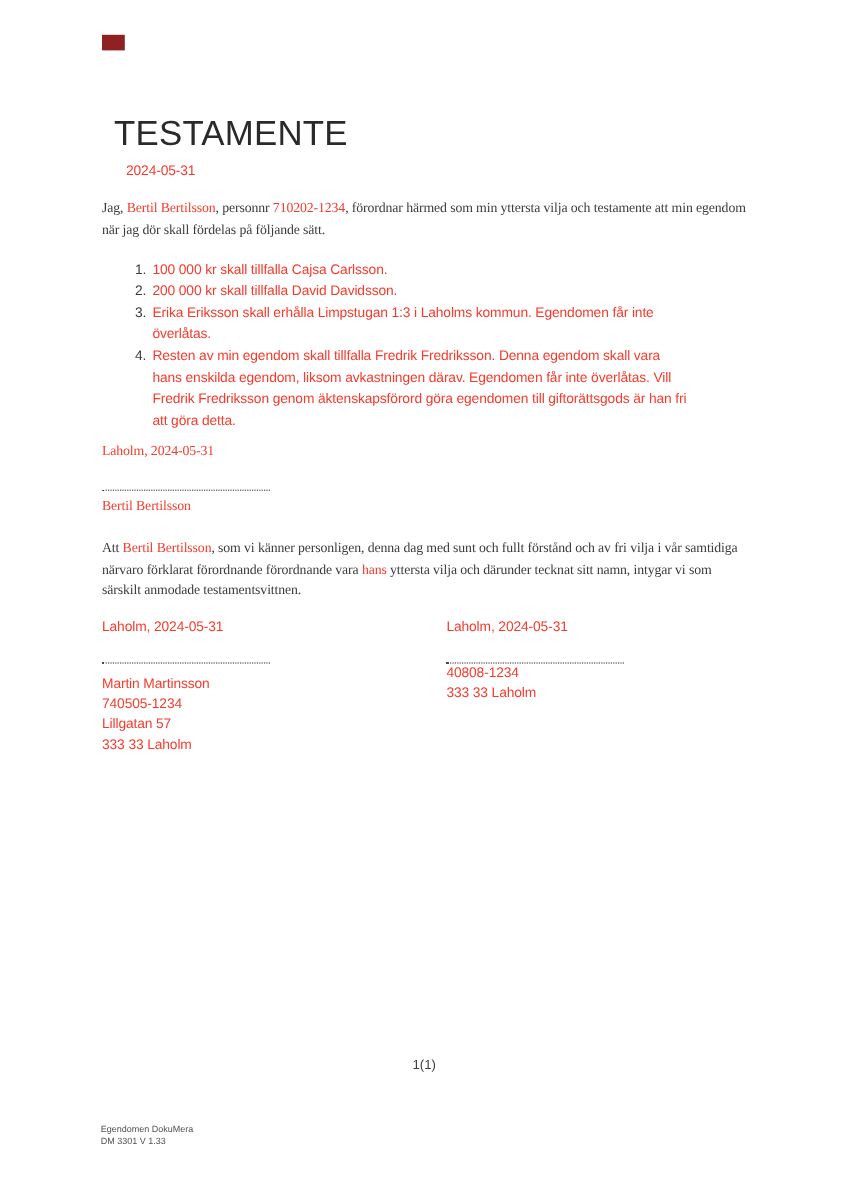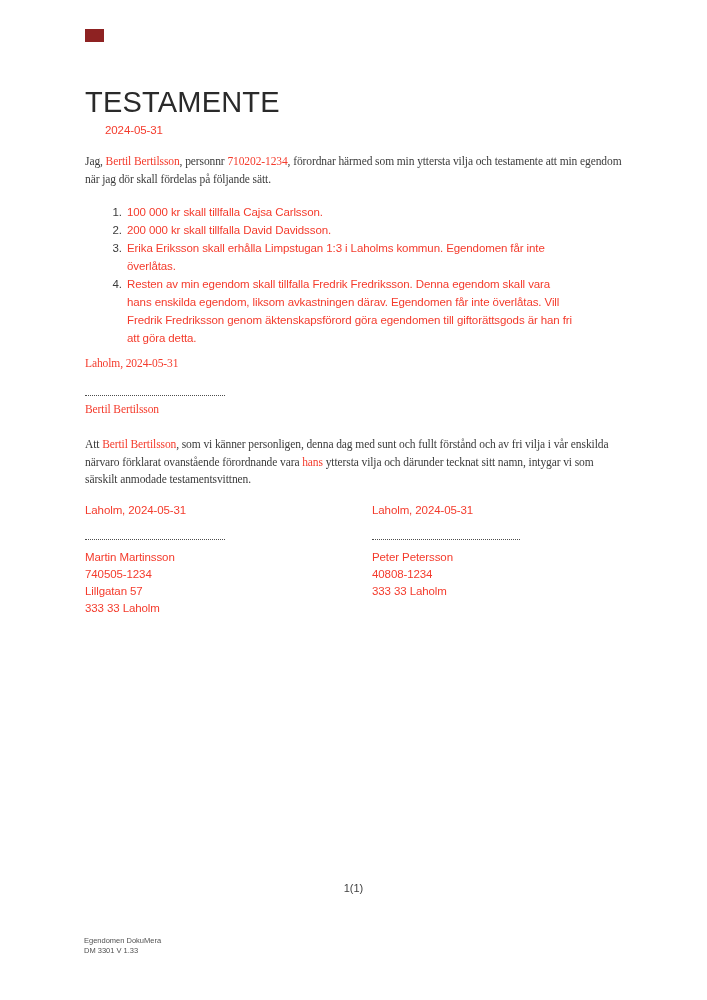--- a/index.html
+++ b/index.html
@@ -32,21 +32,21 @@
     position:absolute;
     left:85px;
     top:0;
     width:538px;
     padding-top:88px;
     font-size:11.5px;
     line-height:17.5px;
     letter-spacing:-0.1px;
   }
   .doc-title{
-    margin:0;
+    margin:10px;
     font-size:29px;
     line-height:28px;
     font-weight:300;
     color:var(--title-ink);
     letter-spacing:0.2px;
   }
   .doc-date{margin-top:7px;line-height:14px;color:var(--red);margin-left:20px;}
   p{margin:0;font-family:Liberation Serif, serif;}
   .red{color:var(--red);}
   .p-intro{margin-top:16px;}
@@ -126,37 +126,36 @@
       <li>Erika Eriksson skall erhålla Limpstugan 1:3 i Laholms kommun. Egendomen får inte överlåtas.</li>
       <li>Resten av min egendom skall tillfalla Fredrik Fredriksson. Denna egendom skall vara hans enskilda egendom, liksom avkastningen därav. Egendomen får inte överlåtas. Vill Fredrik Fredriksson genom äktenskapsförord göra egendomen till giftorättsgods är han fri att göra detta.</li>
     </ol>
 
 
     <p class="place-date">Laholm, 2024-05-31</p>
 
     <div class="sig-line"></div>
     <p class="sig-name">Bertil Bertilsson</p>
 
-    <p class="p-witness"><span>Att </span><span class="red">Bertil Bertilsson</span><span>, som vi känner personligen, denna dag med sunt och fullt förstånd och av fri vilja i vår enskilda närvaro förklarat ovanstående förordnande vara </span><span class="red">hans</span><span> yttersta vilja och därunder tecknat sitt namn, intygar vi som särskilt anmodade testamentsvittnen.</span></p>
+    <p class="p-witness"><span>Att </span><span class="red">Bertil Bertilsson</span><span>, som vi känner personligen, denna dag med sunt och fullt förstånd och av fri vilja i vår samtidiga närvaro förklarat förordnande förordnande vara </span><span class="red">hans</span><span> yttersta vilja och därunder tecknat sitt namn, intygar vi som särskilt anmodade testamentsvittnen.</span></p>
 
     <div class="witness-row">
 
       <div class="witness-col">
         <div class="w-date">Laholm, 2024-05-31</div>
         <div class="w-line"></div>
         <div class="w-field w-name">Martin Martinsson</div>
         <div class="w-field">740505-1234</div>
         <div class="w-field">Lillgatan 57</div>
         <div class="w-field">333 33 Laholm</div>
       </div>
 
       <div class="witness-col right">
         <div class="w-date">Laholm, 2024-05-31</div>
         <div class="w-line"></div>
-        <div class="w-field w-name">Peter Petersson</div>
         <div class="w-field">40808-1234</div>
         <div class="w-field">333 33 Laholm</div>
       </div>
 
     </div>
 
   </div>
 
   <div class="page-number">1(1)</div>
 

